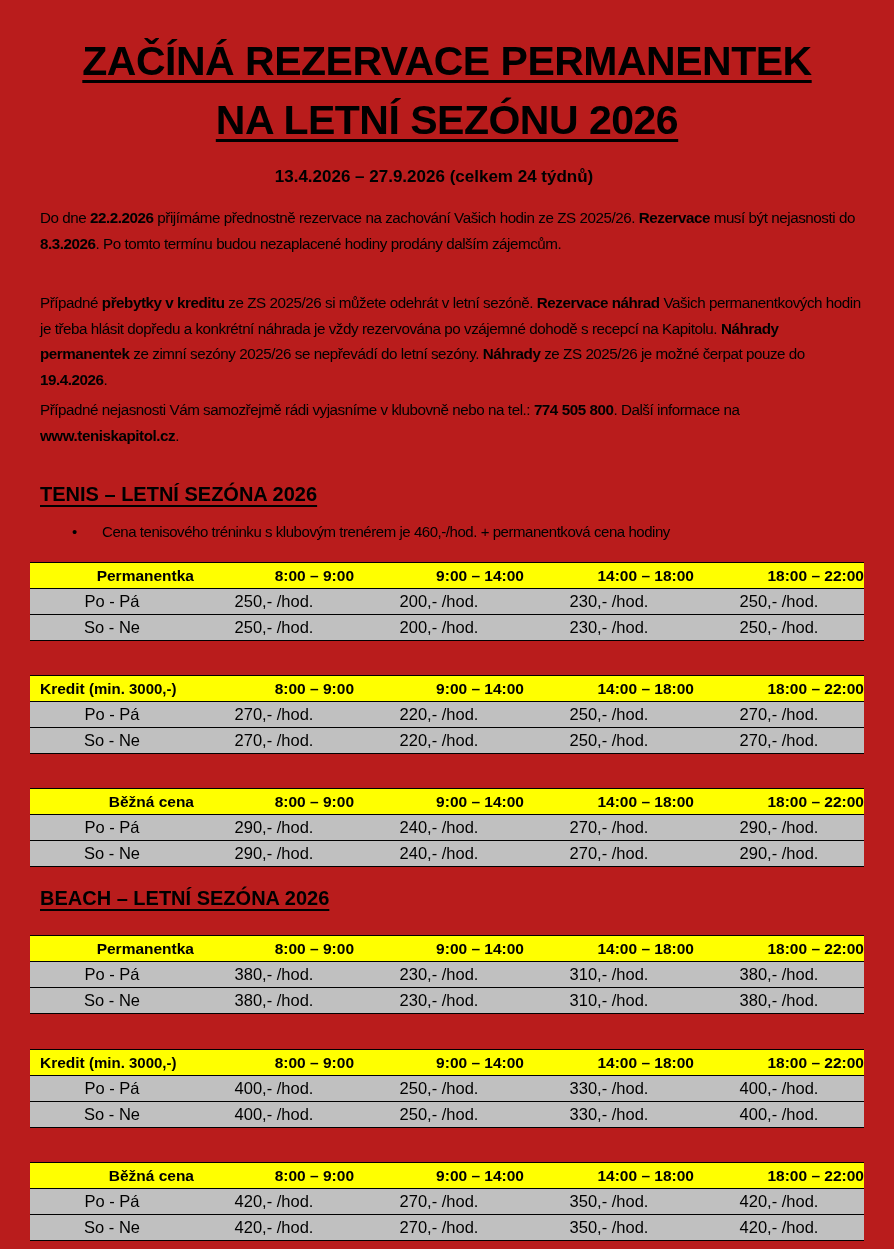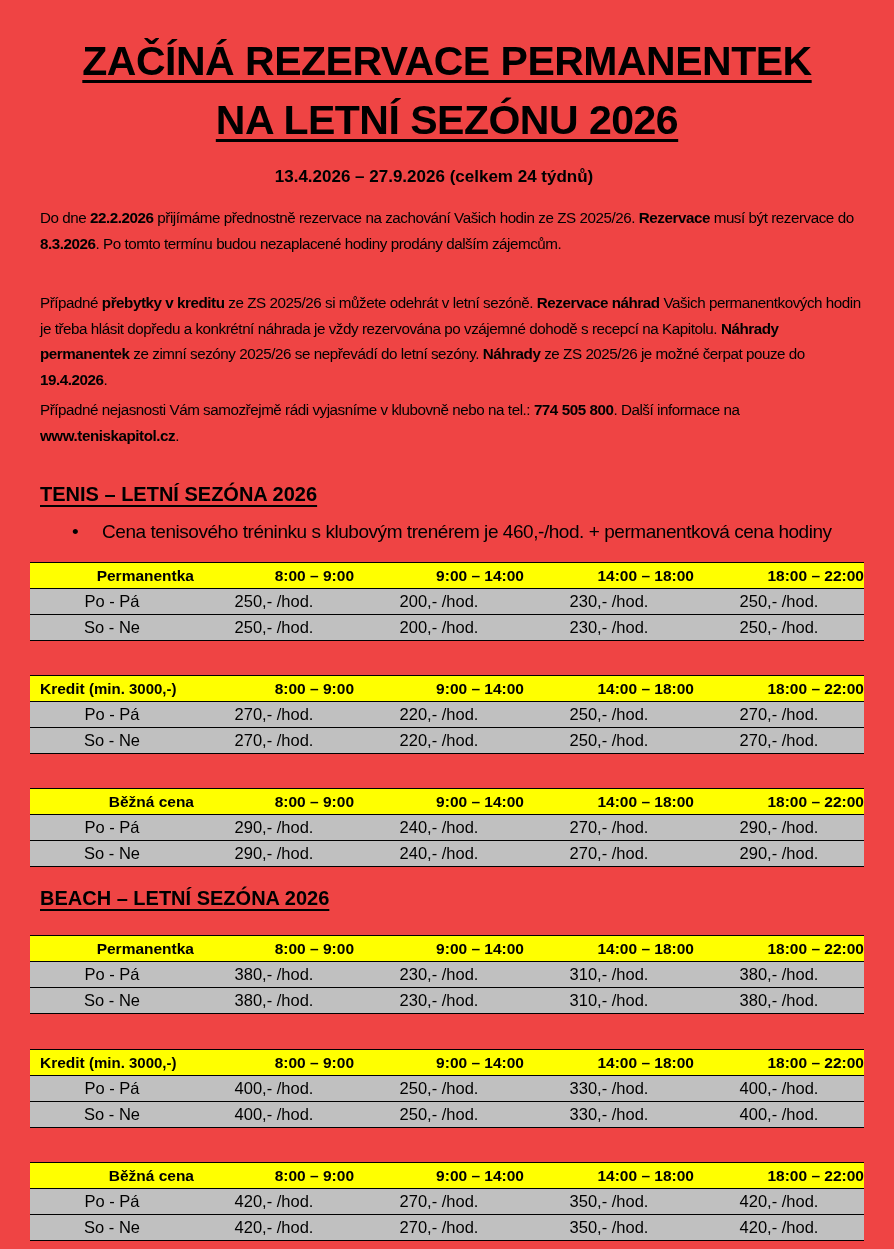--- a/index.html
+++ b/index.html
@@ -13,21 +13,21 @@
       overflow: hidden;
       position: relative;
       font-family: "Liberation Sans", sans-serif;
       color: #000;
     }
     .page {
       position: absolute;
       left: 0; top: 0;
       width: 894px;
       height: 1249px;
-      background: #ef4444;
+      background: #b91c1c;
     }
     .title {
       position: absolute;
       left: 0;
       width: 894px;
       text-align: center;
       font-weight: bold;
       font-size: 41px;
       line-height: 46px;
       letter-spacing: -0.5px;
@@ -69,21 +69,21 @@
       text-decoration: underline;
       text-decoration-thickness: 2px;
       text-underline-offset: 4px;
     }
     .sh-tenis { top: 481px; }
     .sh-beach { top: 885px; }
     .bullet-line {
       position: absolute;
       top: 521px;
       left: 72px;
-      font-size: 19px;
+      font-size: 15px;
       line-height: 22px;
       letter-spacing: -0.45px;
     }
     .bullet-line .dot {
       display: inline-block;
       width: 30px;
     }
     .price-table {
       position: absolute;
       left: 30px;
@@ -136,21 +136,21 @@
   <div class="title title1">
     <span>ZAČÍNÁ REZERVACE PERMANENTEK</span>
   </div>
   <div class="title title2">
     <span>NA LETNÍ SEZÓNU 2026</span>
   </div>
 
   <div class="subtitle">13.4.2026 – 27.9.2026 (celkem 24 týdnů)</div>
 
   <div class="para p1">
-    <span>Do dne </span><b>22.2.2026</b><span>  přijímáme přednostně rezervace na zachování Vašich hodin ze ZS 2025/26. </span><b>Rezervace</b><span> musí být rezervace do </span><b>8.3.2026</b><span>. Po tomto termínu budou nezaplacené hodiny prodány dalším zájemcům.</span>
+    <span>Do dne </span><b>22.2.2026</b><span>  přijímáme přednostně rezervace na zachování Vašich hodin ze ZS 2025/26. </span><b>Rezervace</b><span> musí být nejasnosti do </span><b>8.3.2026</b><span>. Po tomto termínu budou nezaplacené hodiny prodány dalším zájemcům.</span>
   </div>
 
   <div class="para p2">
     <span>Případné </span><b>přebytky v kreditu</b><span> ze ZS 2025/26 si můžete odehrát v letní sezóně. </span><b>Rezervace náhrad</b><span> Vašich permanentkových hodin je třeba hlásit dopředu a konkrétní náhrada je vždy rezervována po vzájemné dohodě s recepcí na Kapitolu. </span><b>Náhrady permanentek</b><span> ze zimní sezóny 2025/26  se nepřevádí do letní sezóny. </span><b>Náhrady</b><span> ze ZS 2025/26 je možné čerpat pouze do </span><b>19.4.2026</b><span>.</span>
   </div>
 
   <div class="para p3">
     <span>Případné nejasnosti Vám samozřejmě rádi vyjasníme v klubovně nebo na tel.: </span><b>774 505 800</b><span>. Další informace na </span><b>www.teniskapitol.cz</b><span>.</span>
   </div>
 

